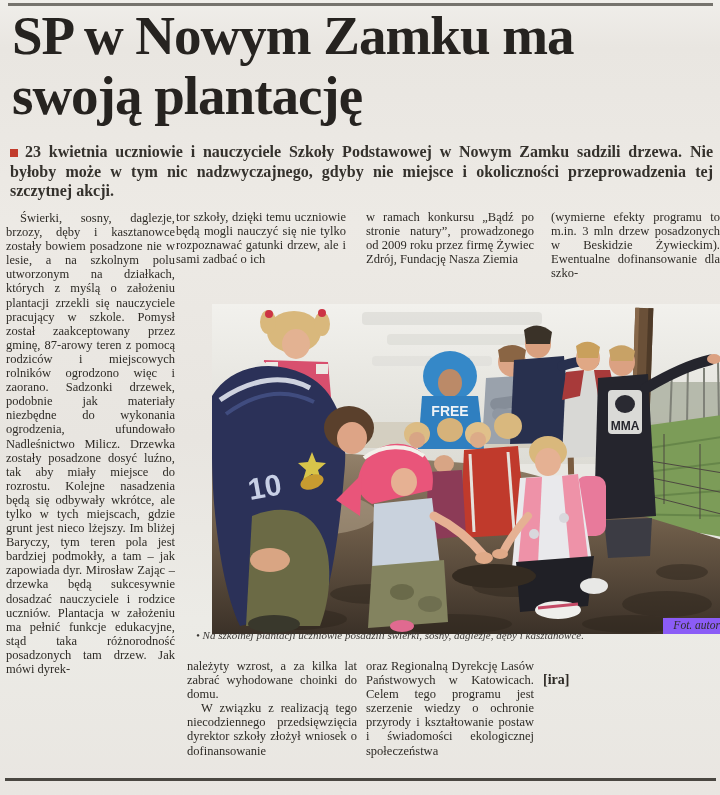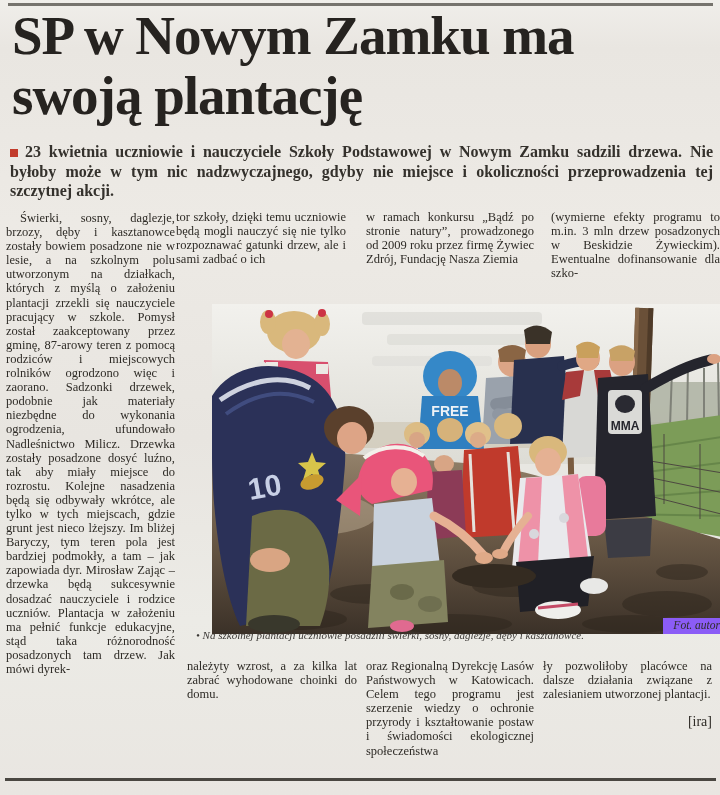--- a/index.html
+++ b/index.html
@@ -22,21 +22,21 @@
   .col{position:absolute;font-size:12.5px;line-height:14.1px;text-align:justify;overflow:hidden;color:#2e2b26;}
   .col p{margin:0;}
   .col p.ind{text-indent:14px;}
   .col1{left:6px;top:211px;width:169px;height:567px;}
   .col2top{left:176px;top:210px;width:170px;height:77px;}
   .col3top{left:366px;top:210px;width:168px;height:77px;}
   .col4top{left:543px;top:210px;width:169px;height:77px;margin-left:8px;}
   .col2bot{left:187px;top:659px;width:170px;height:119px;}
   .col3bot{left:366px;top:659px;width:168px;height:119px;}
   .col4bot{left:543px;top:659px;width:169px;height:119px;}
-  .byline{text-align:right;font-weight:400;font-size:14px;margin-top:14px !important;}
+  .byline{font-weight:700;font-size:14px;margin-top:14px !important;}
   .photo{position:absolute;left:196px;top:288px;width:517px;height:330px;margin:16px;background:#e8e7e2;}
   .photo svg{display:block;}
   .credit{
     position:absolute;right:1px;bottom:0;background:#8b5cf6;
     font-style:italic;font-size:11.5px;line-height:15px;padding:0 8px 1px 10px;color:#2f2d29;
   }
   .caption{
     position:absolute;left:196px;top:629px;width:517px;
     font-style:italic;font-size:11px;color:#3a3734;
   }
@@ -256,26 +256,26 @@
       </g>
       <ellipse cx="282" cy="272" rx="42" ry="12" fill="#342b21"></ellipse>
     </svg>
     <div class="credit">Fot. autor</div>
   </figure>
 
   <div class="caption">• Na szkolnej plantacji uczniowie posadzili świerki, sosny, daglezje, dęby i kasztanowce.</div>
 
   <div class="col col2bot">
     <p>należyty wzrost, a za kilka lat zabrać wyhodowane choinki do domu.</p>
+    <p class="ind">W związku z realizacją tego niecodziennego przedsięwzięcia dyrektor szkoły złożył wniosek o dofinansowanie</p>
   </div>
 
   <div class="col col3bot">
     <p>oraz Regionalną Dyrekcję Lasów Państwowych w Katowicach. Celem tego programu jest szerzenie wiedzy o ochronie przyrody i kształtowanie postaw i świadomości ekologicznej społeczeństwa</p>
   </div>
 
   <div class="col col4bot">
-    <p>ły pozwoliłoby placówce na dalsze działania związane z zalesianiem utworzonej plantacji.</p>
     <p class="byline">[ira]</p>
   </div>
 
   <div class="bottom-rule"></div>
 
 </div>
 
 </body></html>

